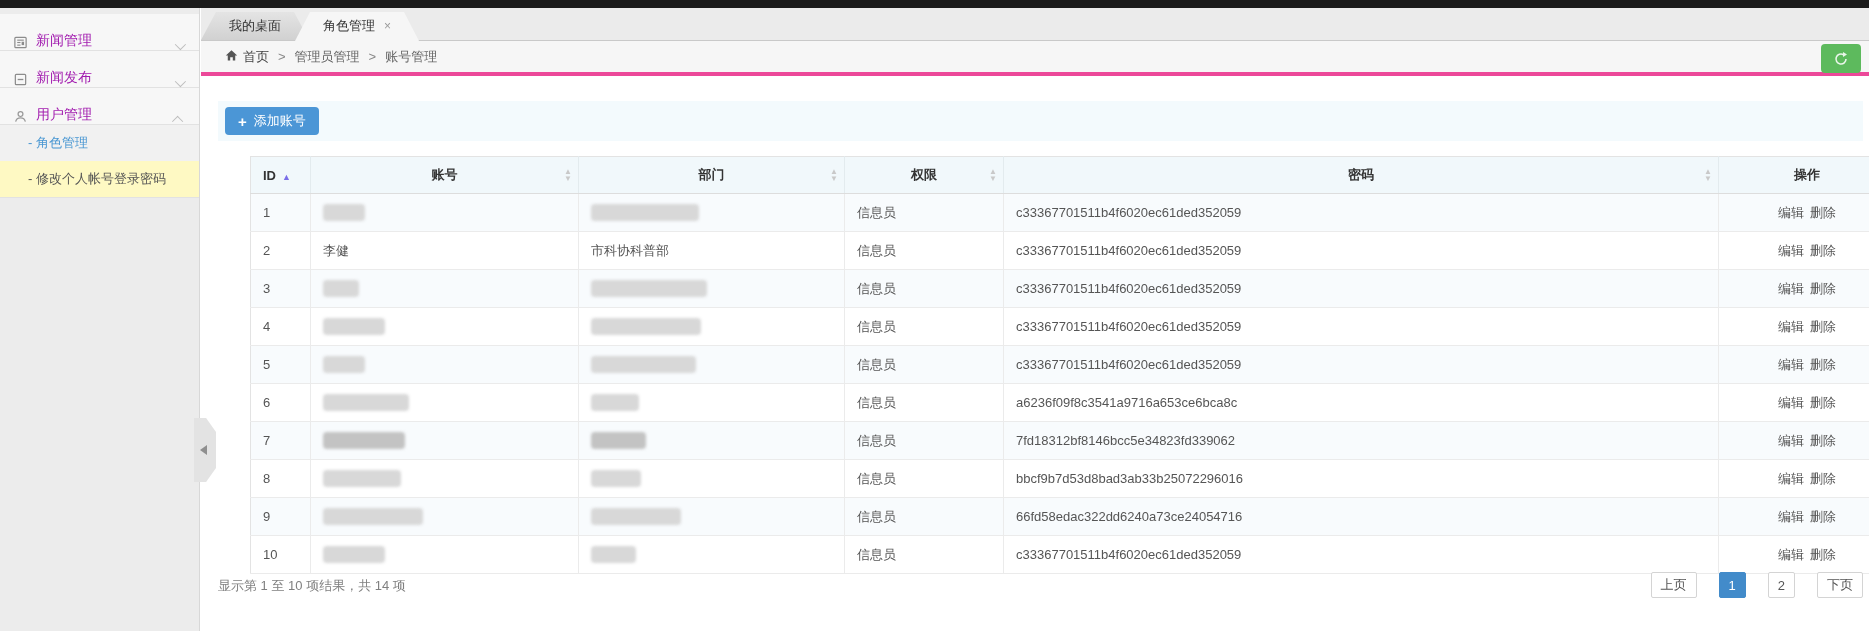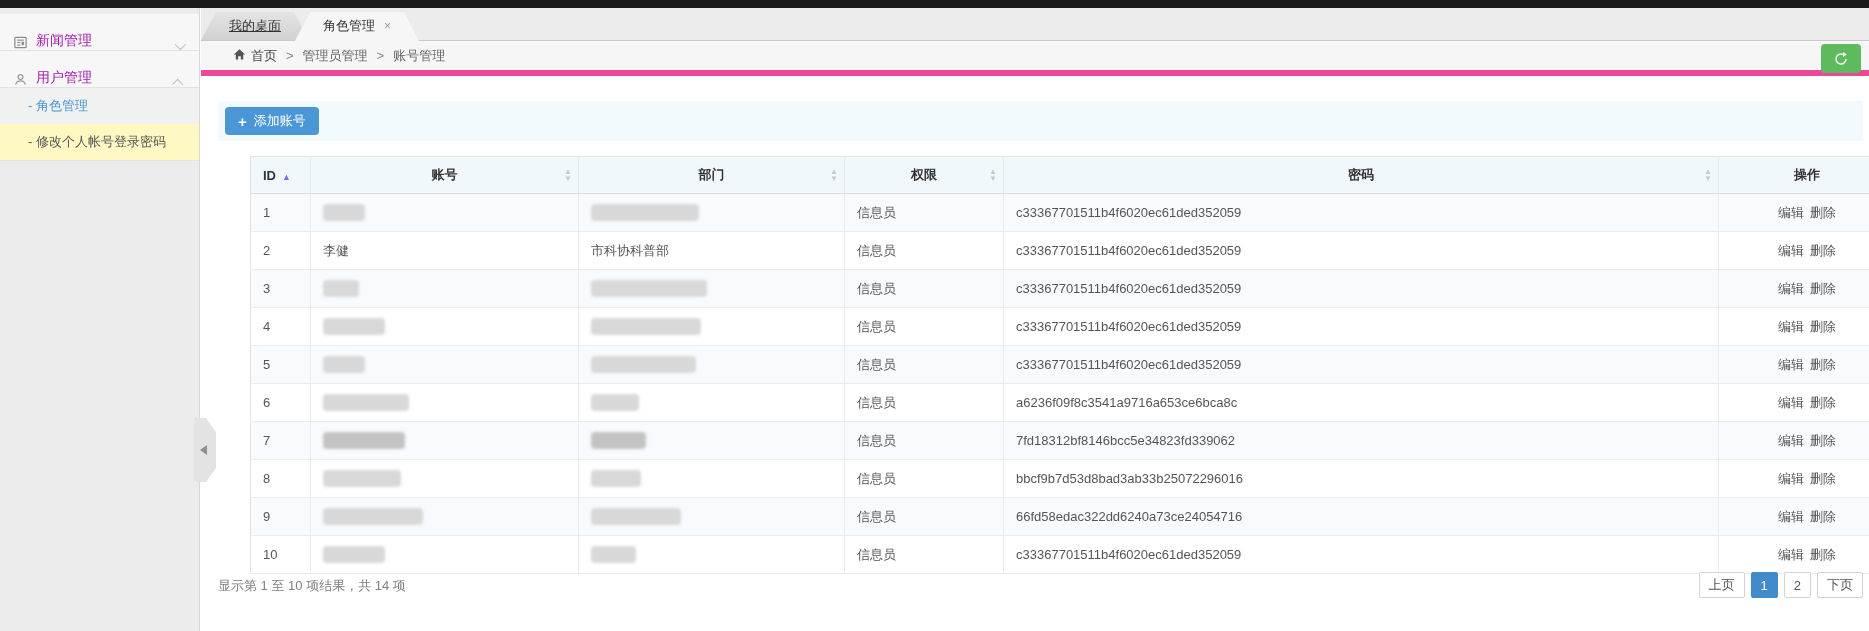--- a/index.html
+++ b/index.html
@@ -18,25 +18,25 @@
   .chev.down{transform:rotate(45deg) translateY(-2px);}
   .chev.up{transform:rotate(-135deg) translateY(-2px);}
   .sub-item{height:36px;display:flex;align-items:center;padding:0 8px 0 28px;font-size:13px;color:#555;cursor:pointer;background:#fef9c3;}
   .sub-item.active{color:#4896d2;background:#f1f1f1;}
   .sub-item:last-child{border-bottom:1px solid #e2e2e2;}
   
   .main{position:absolute;left:201px;top:8px;right:0;bottom:0;}
   .tabbar{position:relative;height:32px;background:#ebebeb;border-bottom:1px solid #c9c9c9;display:flex;align-items:flex-end;}
   .tab{position:relative;height:28px;line-height:28px;padding:0 28px;font-size:13px;color:#333;cursor:pointer;
        clip-path:polygon(15px 0,calc(100% - 15px) 0,100% 100%,0 100%);white-space:nowrap;}
-  .tab.inactive{background:linear-gradient(#e4e4e4,#d1d1d1);text-decoration:underline;}
+  .tab.inactive{background:linear-gradient(#e4e4e4,#d1d1d1);}
   .tab.active{background:#f6f6f6;z-index:2;height:29px;margin-bottom:-1px;}
   .tab + .tab{margin-left:-14px;}
   .tab .tab-close{margin-left:9px;color:#9a9a9a;font-size:12px;}
-  .crumbbar{position:relative;height:35px;background:#f6f6f6;border-bottom:6px solid #ec4899;display:flex;align-items:center;padding-left:32px;box-sizing:border-box;}
+  .crumbbar{position:relative;height:35px;background:#f6f6f6;border-bottom:4px solid #ec4899;display:flex;align-items:center;padding-left:24px;box-sizing:border-box;}
   .breadcrumb{display:flex;align-items:center;gap:9px;font-size:13px;color:#666;}
   .breadcrumb .crumb-home{display:flex;align-items:center;gap:5px;color:#444;}
   .breadcrumb .sep{color:#888;}
   .refresh-btn{position:absolute;right:8px;top:3px;width:40px;height:29px;background:#5dba5d;border:none;border-radius:4px;
                display:flex;align-items:center;justify-content:center;cursor:pointer;}
   
   .content{position:absolute;left:0;top:68px;right:0;bottom:0;background:#fff;}
   .toolbar-band{position:absolute;left:17px;top:25px;width:1645px;height:40px;background:#f3fafd;}
   .add-btn{position:absolute;left:7px;top:6px;height:28px;padding:0 13px;background:#4b96d6;color:#fff;border:none;border-radius:4px;
            font-size:13px;display:flex;align-items:center;gap:7px;cursor:pointer;}
@@ -52,21 +52,21 @@
   td{height:37px;border-right:1px solid #ebebeb;border-bottom:1px solid #ebebeb;padding:0 12px;background:#fff;
      overflow:hidden;white-space:nowrap;}
   td:last-child{border-right:none;}
   tr.odd td{background:#f8fbfd;}
   td.center{text-align:center;}
   .blob{display:inline-block;height:17px;border-radius:4px;background:#d8d8d8;filter:blur(1.5px);vertical-align:middle;}
   .blob.dark{background:#c3c3c3;}
   .action-link{cursor:pointer;color:#555;}
   .action-link + .action-link{margin-left:6px;}
   .table-info{position:absolute;left:17px;top:501px;font-size:13px;color:#808080;}
-  .pagination{position:absolute;right:6px;top:496px;display:flex;gap:6px;}
+  .pagination{position:absolute;right:6px;top:496px;display:flex;gap:22px;}
   .page-btn{min-width:24px;height:26px;padding:0 9px;border:1px solid #d4d4d4;background:#fff;color:#555;font-size:13px;
             border-radius:2px;display:flex;align-items:center;justify-content:center;cursor:pointer;box-sizing:border-box;}
   .page-btn.active{background:#428bca;border-color:#428bca;color:#fff;}
   
   .collapse-handle{position:absolute;left:194px;top:418px;width:22px;height:64px;background:#e3e3e3;z-index:5;cursor:pointer;
                    clip-path:polygon(0 0,55% 0,100% 22%,100% 78%,55% 100%,0 100%);display:flex;align-items:center;justify-content:center;}
   .collapse-handle .tri{width:0;height:0;border-top:5px solid transparent;border-bottom:5px solid transparent;border-right:7px solid #8f8f8f;margin-right:4px;}
 </style>
 </head>
 <body>
@@ -80,20 +80,30 @@
           <span class="mi-icon">
             <svg width="15" height="15" viewBox="0 0 16 16">
               <rect x="2" y="2.5" width="12" height="11" rx="1" fill="none" stroke="#8c8c8c" stroke-width="1.3"></rect>
               <line x1="4.5" y1="5.5" x2="11.5" y2="5.5" stroke="#8c8c8c" stroke-width="1.2"></line>
               <line x1="4.5" y1="8" x2="8" y2="8" stroke="#8c8c8c" stroke-width="1.2"></line>
               <rect x="9.2" y="7.2" width="2.6" height="3.6" fill="#8c8c8c"></rect>
               <line x1="4.5" y1="10.8" x2="8" y2="10.8" stroke="#8c8c8c" stroke-width="1.2"></line>
             </svg>
           </span>
           <span class="mi-label">新闻管理</span>
+          <span class="chev down"></span>
+        </div>
+        <div class="menu-item">
+          <span class="mi-icon">
+            <svg width="15" height="15" viewBox="0 0 16 16">
+              <rect x="2.5" y="2.5" width="11" height="11" rx="1" fill="none" stroke="#8c8c8c" stroke-width="1.3"></rect>
+              <line x1="5" y1="8" x2="11" y2="8" stroke="#8c8c8c" stroke-width="1.4"></line>
+            </svg>
+          </span>
+          <span class="mi-label">新闻发布</span>
           <span class="chev down"></span>
         </div>
         <div class="menu-item">
           <span class="mi-icon">
             <svg width="15" height="15" viewBox="0 0 16 16">
               <circle cx="8" cy="5.4" r="2.6" fill="none" stroke="#9a9a9a" stroke-width="1.3"></circle>
               <path d="M2.8 13.5 C3.4 10.6 5.4 9.4 8 9.4 C10.6 9.4 12.6 10.6 13.2 13.5" fill="none" stroke="#9a9a9a" stroke-width="1.3"></path>
             </svg>
           </span>
           <span class="mi-label">用户管理</span>

